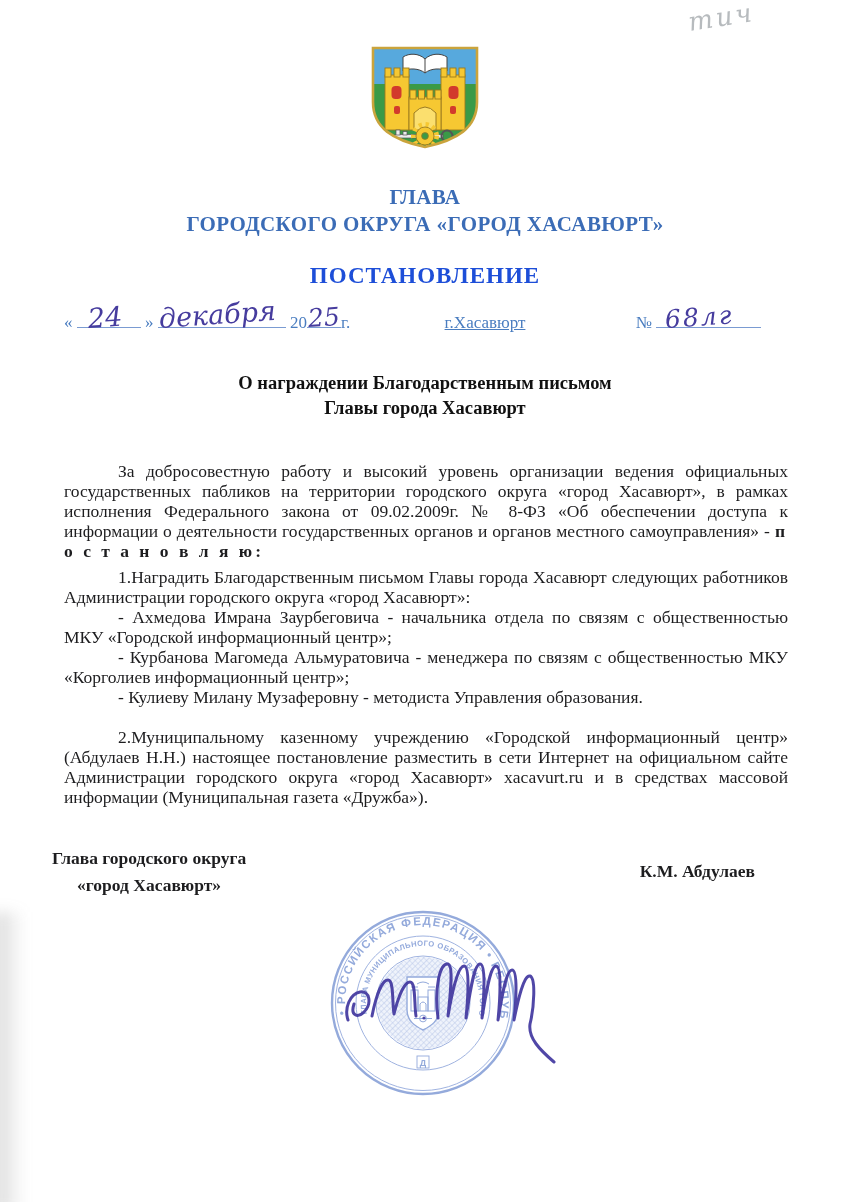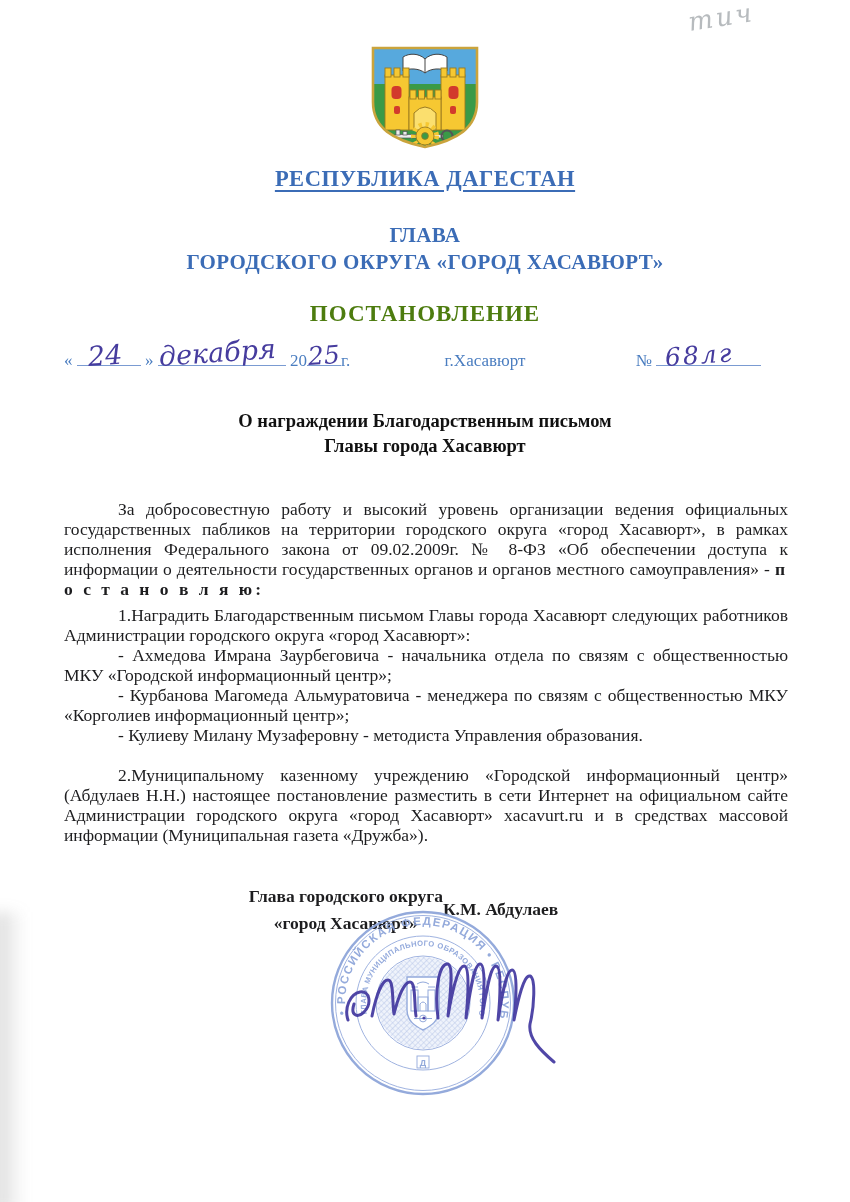--- a/index.html
+++ b/index.html
@@ -31,29 +31,29 @@
     letter-spacing: .5px;
   }
   .authority{
     margin: 30px 0 0 0; text-align:center;
     font-size: 21px; font-weight: bold; color:#3b6cb6;
     line-height: 27px; letter-spacing:.4px;
   }
   .authority span{ display:block; }
   .doc-type{
     margin: 25px 0 0 0; text-align:center;
-    font-size: 23px; font-weight:bold; color:#4d7c0f; letter-spacing:1px;
+    font-size: 23px; font-weight:bold; color:#1d4ed8; letter-spacing:1px;
   }
   .meta-row{
     margin: 20px 64px 0 64px;
     display:flex; align-items: baseline;
     color:#4a7dc0; font-size:17px;
   }
   .meta-left{ flex: 0 0 300px; white-space:nowrap; }
-  .meta-city{ flex: 1 1 auto; text-align:center; padding-right:30px; }
+  .meta-city{ flex: 1 1 auto; text-align:center; padding-right:30px;text-decoration:underline; }
   .meta-right{ flex: 0 0 150px; text-align:left; white-space:nowrap; }
   .uline{
     display:inline-block; position:relative;
     border-bottom: 1.5px solid #7a9bd2; height: 1.05em;
     vertical-align: baseline;
   }
   .u-day{ width:64px; } .u-month{ width:128px; } .u-year{ width:34px; } .u-num{ width:105px; }
   .hw{
     position:absolute; bottom:-7px; left:2px;
     font-family:"DejaVu Serif", serif; font-style: italic;
@@ -71,21 +71,21 @@
   .content{ margin: 40px 62px 0 64px; }
   .body-p{
     margin: 0; text-align: justify; text-indent: 54px;
     font-size: 17.5px; line-height: 20px;
   }
   .body-p.gap1{ margin-top: 6px; }
   .body-p.gap2{ margin-top: 20px; }
   .decree-word{ font-weight: bold; letter-spacing: 3px; }
   .sig-row{
     margin: 38px 95px 0 52px;
-    display:flex; justify-content: center; align-items:center;
+    display:flex; justify-content: space-between; align-items:center;
     position: relative; z-index: 1;
   }
   .sig-post{ font-size:17.5px; font-weight:bold; line-height:27px; text-align:center; }
   .sig-post span{ display:block; }
   .sig-name{ font-size:17.5px; font-weight:bold; }
   .stamp{ position:absolute; left:328px; top:908px; z-index:2; opacity:.92; }
   .autograph{ position:absolute; left:342px; top:916px; z-index:3; }
 </style>
 </head>
 <body>
@@ -134,21 +134,20 @@
         <rect x="38" y="87.5" width="4" height="3.5" fill="#ececec" stroke="#555" stroke-width="0.7"></rect>
         <circle cx="82" cy="92" r="5.5" fill="none" stroke="#555" stroke-width="2"></circle>
         <circle cx="60" cy="92" r="11.5" fill="none" stroke="#f6c832" stroke-width="5" stroke-dasharray="3.2 3.6"></circle>
         <circle cx="60" cy="92" r="9" fill="#f6c832" stroke="#9a7a20" stroke-width="0.9"></circle>
         <circle cx="60" cy="92" r="3.4" fill="#3a9a47" stroke="#9a7a20" stroke-width="0.8"></circle>
       </g>
       <path d="M8,4 H112 V58 C112,84 92,96 60,103 C28,96 8,84 8,58 Z" fill="none" stroke="#caa43c" stroke-width="2.6"></path>
     </svg>
   </div>
 
-  <div class="republic">РЕСПУБЛИКА ДАГЕСТАН</div>
 
   <div class="authority">
     <span>ГЛАВА</span>
     <span>ГОРОДСКОГО ОКРУГА «ГОРОД ХАСАВЮРТ»</span>
   </div>
 
   <div class="doc-type">ПОСТАНОВЛЕНИЕ</div>
 
   <div class="meta-row">
     <div class="meta-left">

